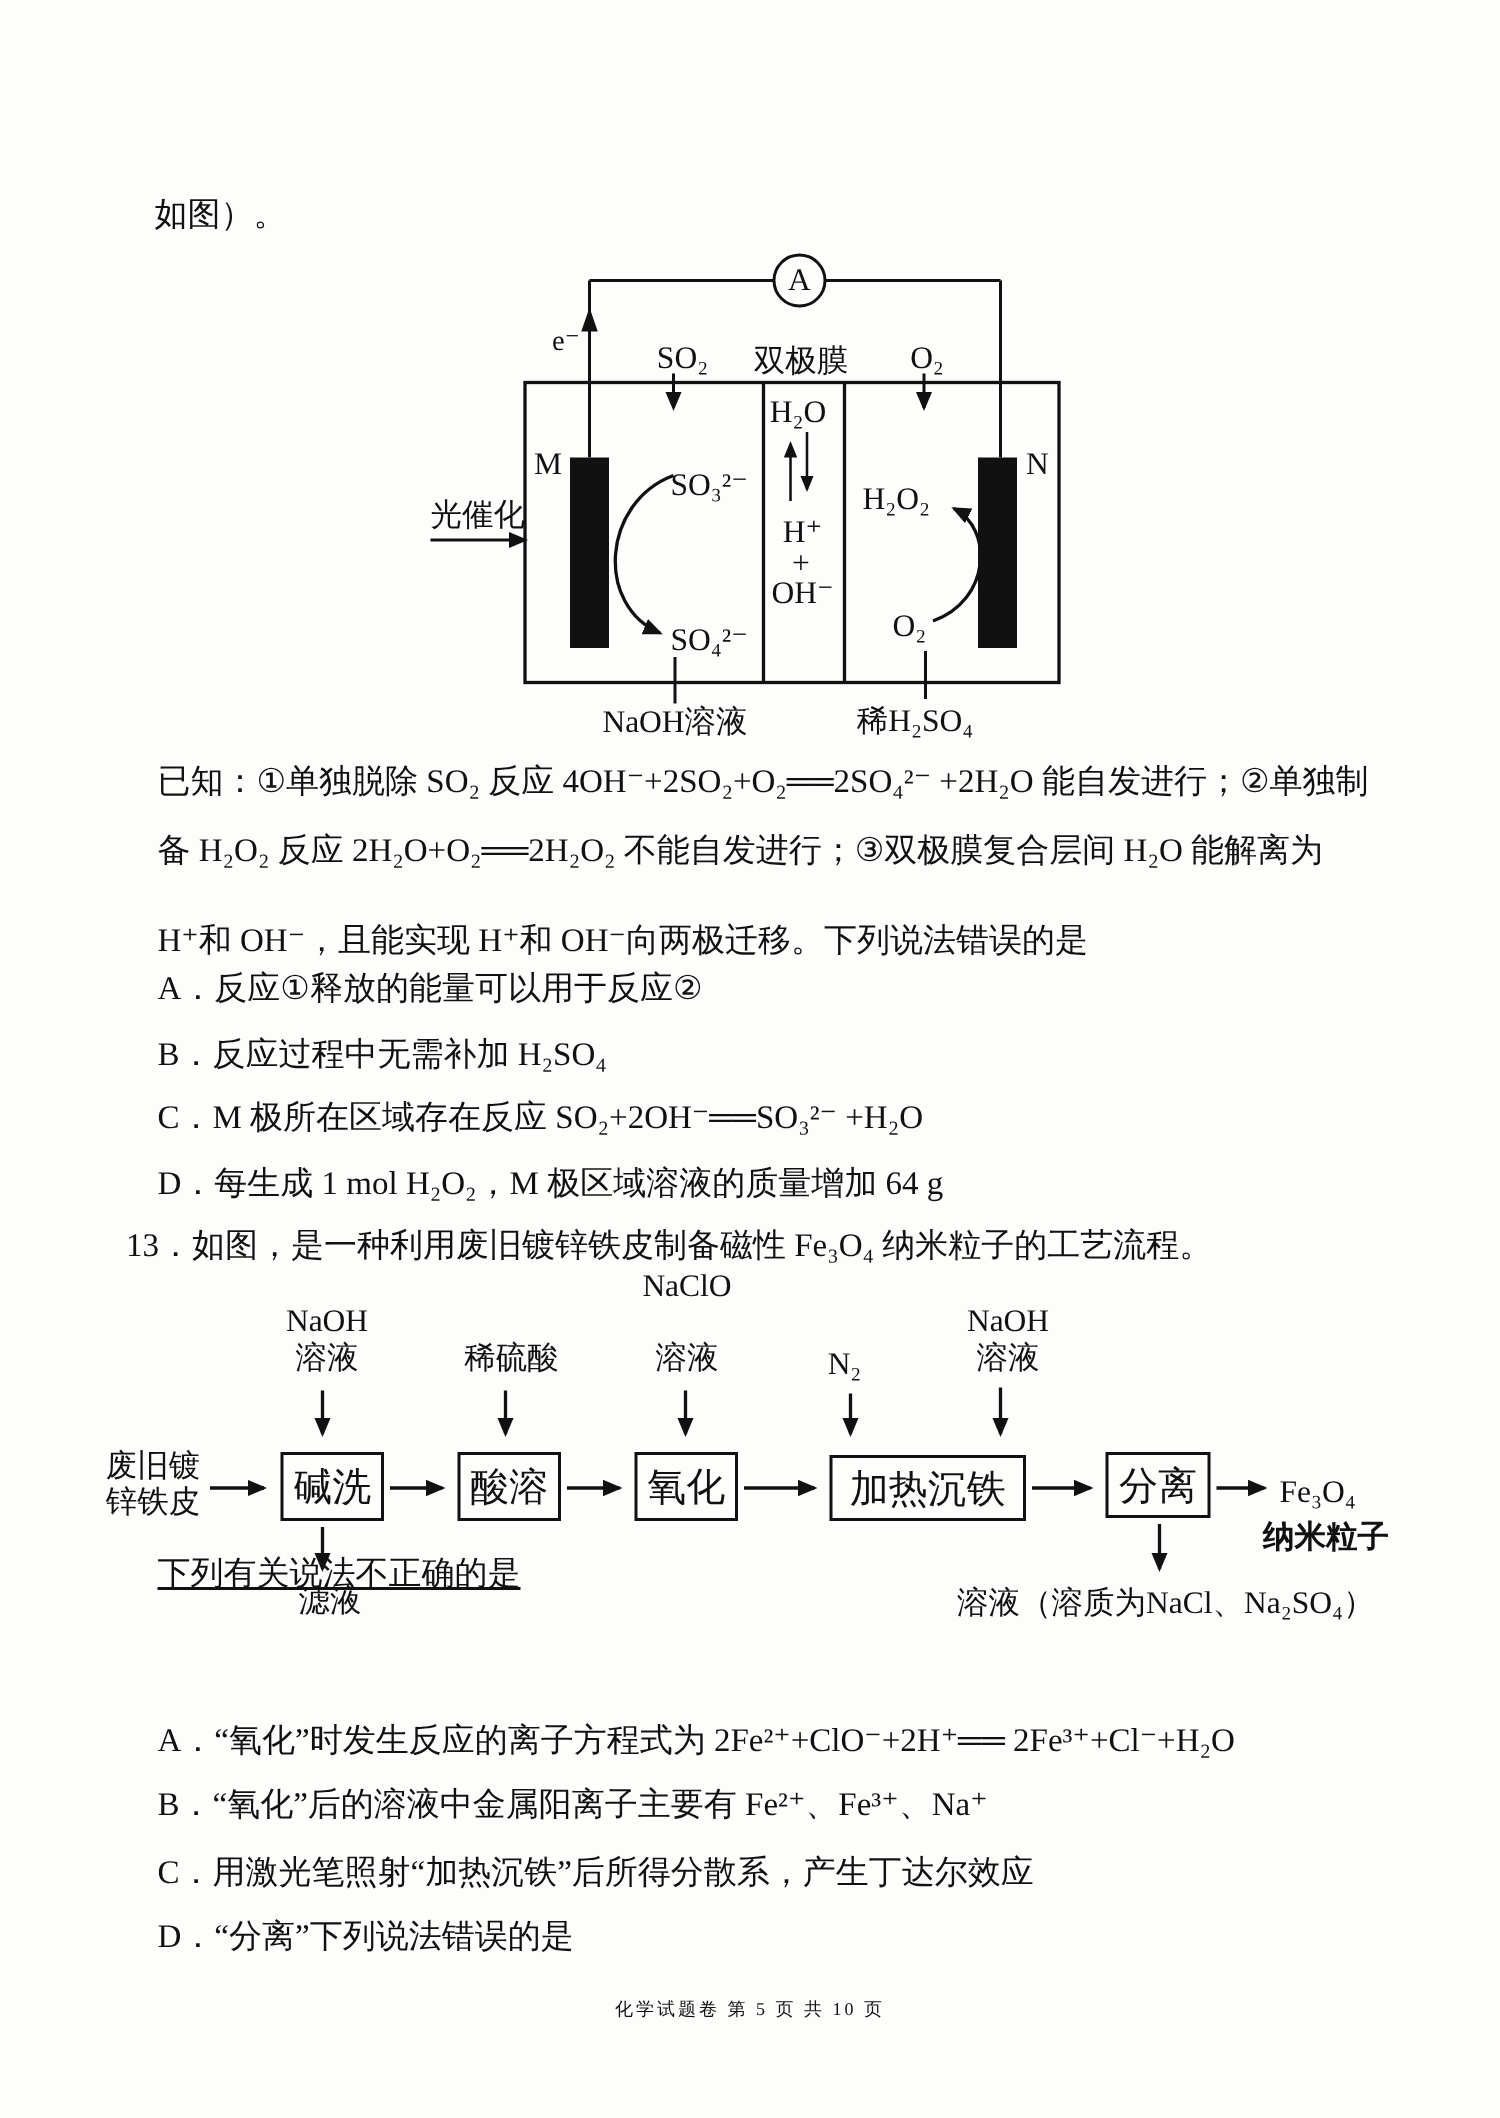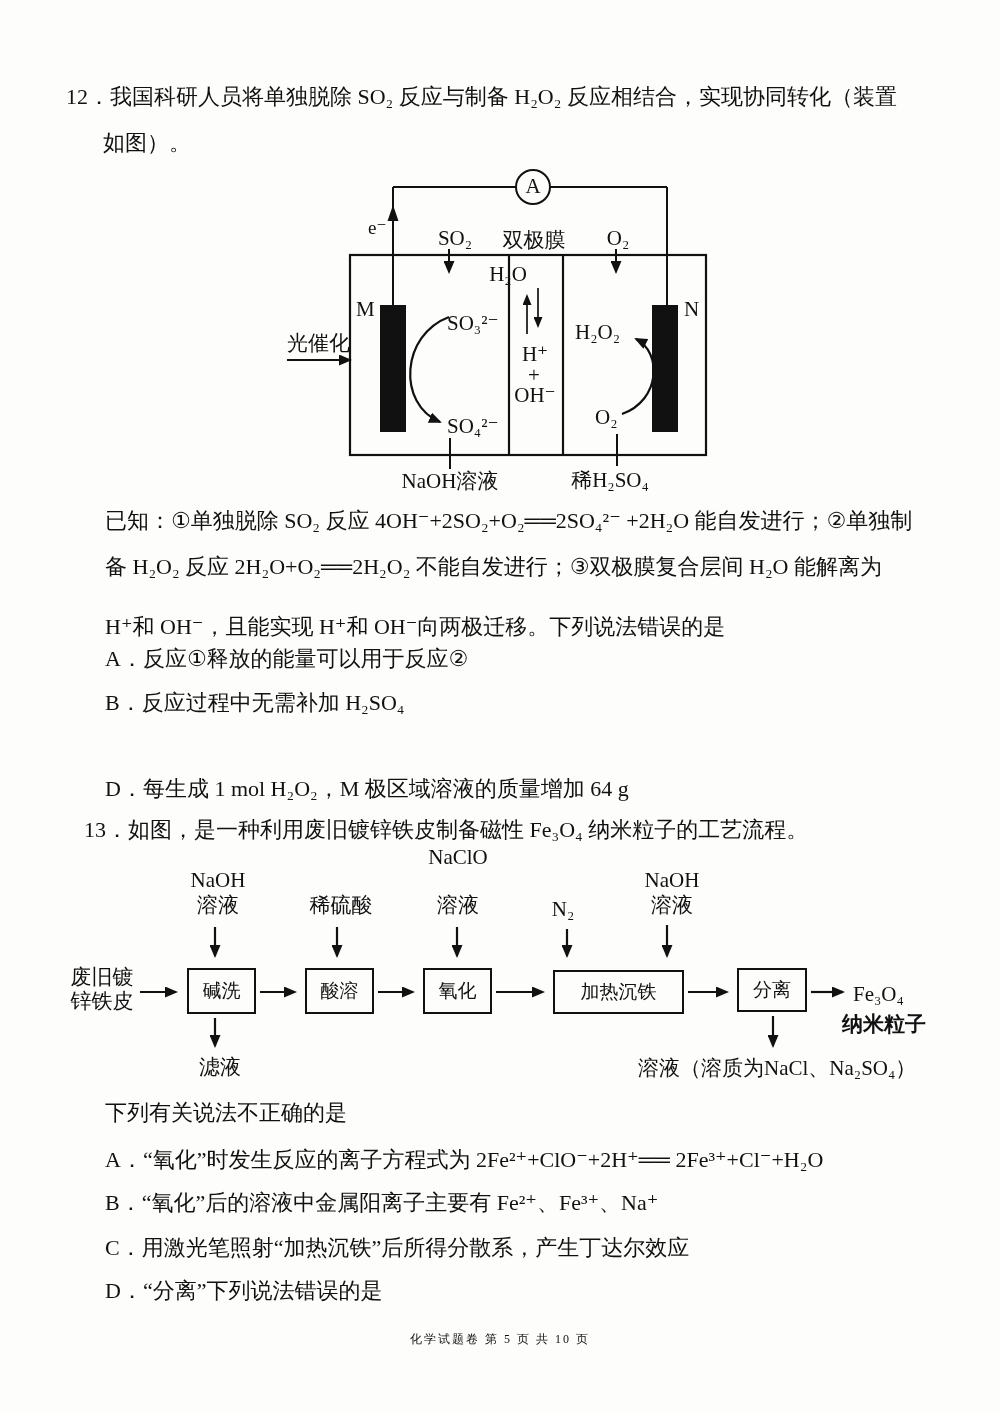--- a/index.html
+++ b/index.html
@@ -8,32 +8,31 @@
     background:#fdfdfc; color:#111; overflow:hidden;
     font-family:"Liberation Serif","DejaVu Serif","DejaVu Sans",serif;
   }
   .tline { position:absolute; white-space:nowrap; font-size:22px; line-height:26px; }
   .dlabel { position:absolute; white-space:nowrap; font-size:21px; line-height:23px; }
   .sm { font-size:19px; }
   .c { transform:translateX(-50%); text-align:center; }
   .fbox {
     position:absolute; border:2.5px solid #111; background:#fdfdfc;
     display:flex; align-items:center; justify-content:center;
-    font-size:19px; white-space:nowrap;
+    font-size:26px; white-space:nowrap;
   }
   svg.overlay { position:absolute; left:0; top:0; pointer-events:none; }
   .footer { position:absolute; left:0; top:1331px; width:1000px; text-align:center;
             font-size:12px; letter-spacing:2px; }
 </style>
 </head>
 <body>
 
 <div class="page">
 
-  <div class="tline" style="left:66px;  top:84px;">12．我国科研人员将单独脱除 SO₂ 反应与制备 H₂O₂ 反应相结合，实现协同转化（装置</div>
   <div class="tline" style="left:103px; top:130px;">如图）。</div>
 
   <svg class="overlay" width="1000" height="1412" viewBox="0 0 1000 1412">
     <defs>
       <marker id="ah" orient="auto" markerUnits="userSpaceOnUse" markerWidth="13" markerHeight="11" refX="11" refY="5.5">
         <path d="M0,0 L13,5.5 L0,11 z" fill="#111"></path>
       </marker>
       <marker id="ahs" orient="auto" markerUnits="userSpaceOnUse" markerWidth="11" markerHeight="9" refX="9" refY="4.5">
         <path d="M0,0 L11,4.5 L0,9 z" fill="#111"></path>
       </marker>
@@ -98,37 +97,38 @@
     </g>
   </svg>
 
   <div class="dlabel c" style="left:533px; top:175px;">A</div>
   <div class="dlabel sm" style="left:368px; top:216px;">e⁻</div>
   <div class="dlabel c" style="left:455px; top:227px;">SO₂</div>
   <div class="dlabel c" style="left:534px; top:229px;">双极膜</div>
   <div class="dlabel c" style="left:618px; top:227px;">O₂</div>
   <div class="dlabel" style="left:356px; top:298px;">M</div>
   <div class="dlabel" style="left:684px; top:298px;">N</div>
-  <div class="dlabel c" style="left:508px; top:263px;">H₂O</div>
+  <div class="dlabel c" style="left:532px; top:263px;">H₂O</div>
   <div class="dlabel c" style="left:535px; top:343px;">H⁺</div>
   <div class="dlabel c" style="left:534px; top:364px;">+</div>
   <div class="dlabel c" style="left:535px; top:384px;">OH⁻</div>
   <div class="dlabel" style="left:447px; top:312px;">SO₃²⁻</div>
   <div class="dlabel" style="left:447px; top:415px;">SO₄²⁻</div>
   <div class="dlabel" style="left:575px; top:321px;">H₂O₂</div>
   <div class="dlabel" style="left:595px; top:406px;">O₂</div>
   <div class="dlabel" style="left:287px; top:332px;">光催化</div>
   <div class="dlabel c" style="left:450px; top:470px;">NaOH溶液</div>
   <div class="dlabel c" style="left:610px; top:469px;">稀H₂SO₄</div>
 
   <div class="tline" style="left:105px; top:508px;">已知：①单独脱除 SO₂ 反应 4OH⁻+2SO₂+O₂══2SO₄²⁻ +2H₂O 能自发进行；②单独制</div>
   <div class="tline" style="left:105px; top:554px;">备 H₂O₂ 反应 2H₂O+O₂══2H₂O₂ 不能自发进行；③双极膜复合层间 H₂O 能解离为</div>
   <div class="tline" style="left:105px; top:598px;margin-top:16px;">H⁺和 OH⁻，且能实现 H⁺和 OH⁻向两极迁移。下列说法错误的是</div>
   <div class="tline" style="left:105px; top:646px;">A．反应①释放的能量可以用于反应②</div>
   <div class="tline" style="left:105px; top:690px;">B．反应过程中无需补加 H₂SO₄</div>
+  <div class="tline" style="left:105px; top:732px;">C．M 极所在区域存在反应 SO₂+2OH⁻══SO₃²⁻ +H₂O</div>
   <div class="tline" style="left:105px; top:776px;">D．每生成 1 mol H₂O₂，M 极区域溶液的质量增加 64 g</div>
 
   <div class="tline" style="left:84px; top:817px;">13．如图，是一种利用废旧镀锌铁皮制备磁性 Fe₃O₄ 纳米粒子的工艺流程。</div>
 
   <div class="dlabel c" style="left:218px; top:869px;">NaOH</div>
   <div class="dlabel c" style="left:218px; top:894px;">溶液</div>
   <div class="dlabel c" style="left:341px; top:894px;">稀硫酸</div>
   <div class="dlabel c" style="left:458px; top:846px;text-align:center;">NaClO</div>
   <div class="dlabel c" style="left:458px; top:894px;">溶液</div>
   <div class="dlabel c" style="left:563px; top:898px;">N₂</div>
@@ -142,21 +142,21 @@
   <div class="fbox" style="left:305px; top:968px; width:65px; height:42px;">酸溶</div>
   <div class="fbox" style="left:423px; top:968px; width:65px; height:42px;">氧化</div>
   <div class="fbox" style="left:553px; top:970px; width:127px; height:40px;">加热沉铁</div>
   <div class="fbox" style="left:737px; top:968px; width:66px; height:40px;">分离</div>
 
   <div class="dlabel c" style="left:220px; top:1056px;">滤液</div>
   <div class="dlabel" style="left:853px; top:983px;">Fe₃O₄</div>
   <div class="dlabel" style="left:842px; top:1013px;font-weight:bold;">纳米粒子</div>
   <div class="dlabel" style="left:638px; top:1057px;">溶液（溶质为NaCl、Na₂SO₄）</div>
 
-  <div class="tline" style="left:105px; top:1100px;">下列有关说法不正确的是</div>
+  <div class="tline" style="left:105px; top:1036px;text-decoration:underline;">下列有关说法不正确的是</div>
   <div class="tline" style="left:105px; top:1147px;">A．“氧化”时发生反应的离子方程式为 2Fe²⁺+ClO⁻+2H⁺══ 2Fe³⁺+Cl⁻+H₂O</div>
   <div class="tline" style="left:105px; top:1190px;">B．“氧化”后的溶液中金属阳离子主要有 Fe²⁺、Fe³⁺、Na⁺</div>
   <div class="tline" style="left:105px; top:1235px;">C．用激光笔照射“加热沉铁”后所得分散系，产生丁达尔效应</div>
   <div class="tline" style="left:105px; top:1278px;">D．“分离”下列说法错误的是</div>
 
   <div class="footer">化学试题卷 第 5 页 共 10 页</div>
 
 </div>
 
 </body></html>

